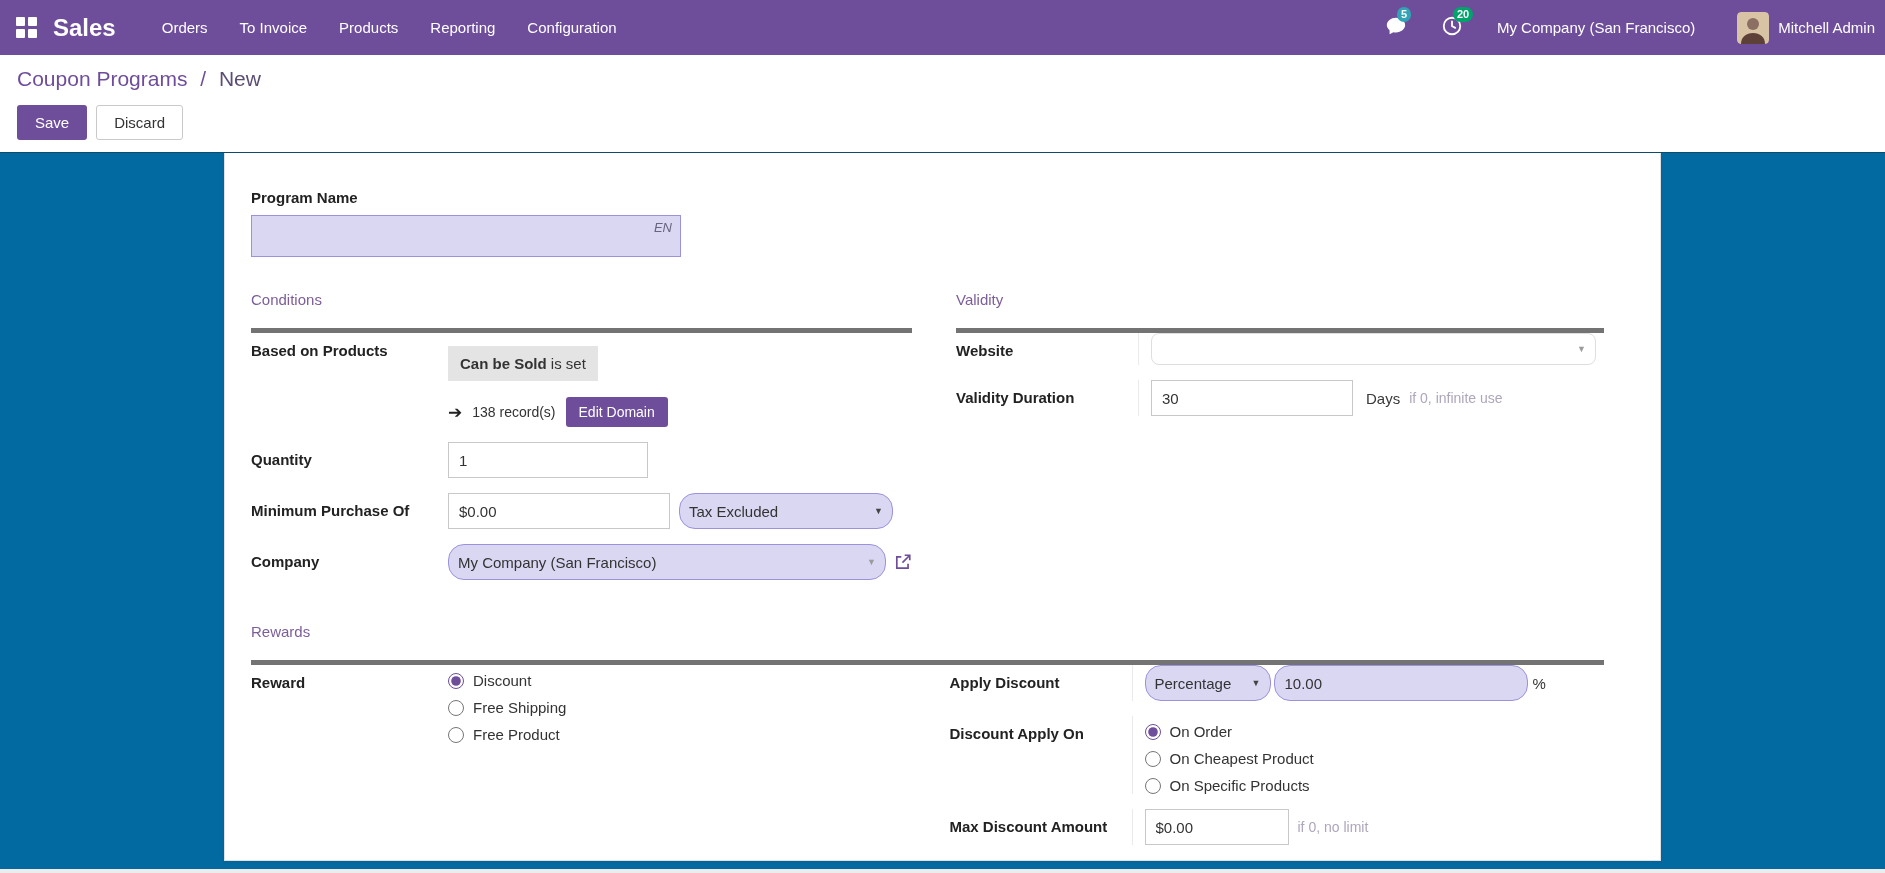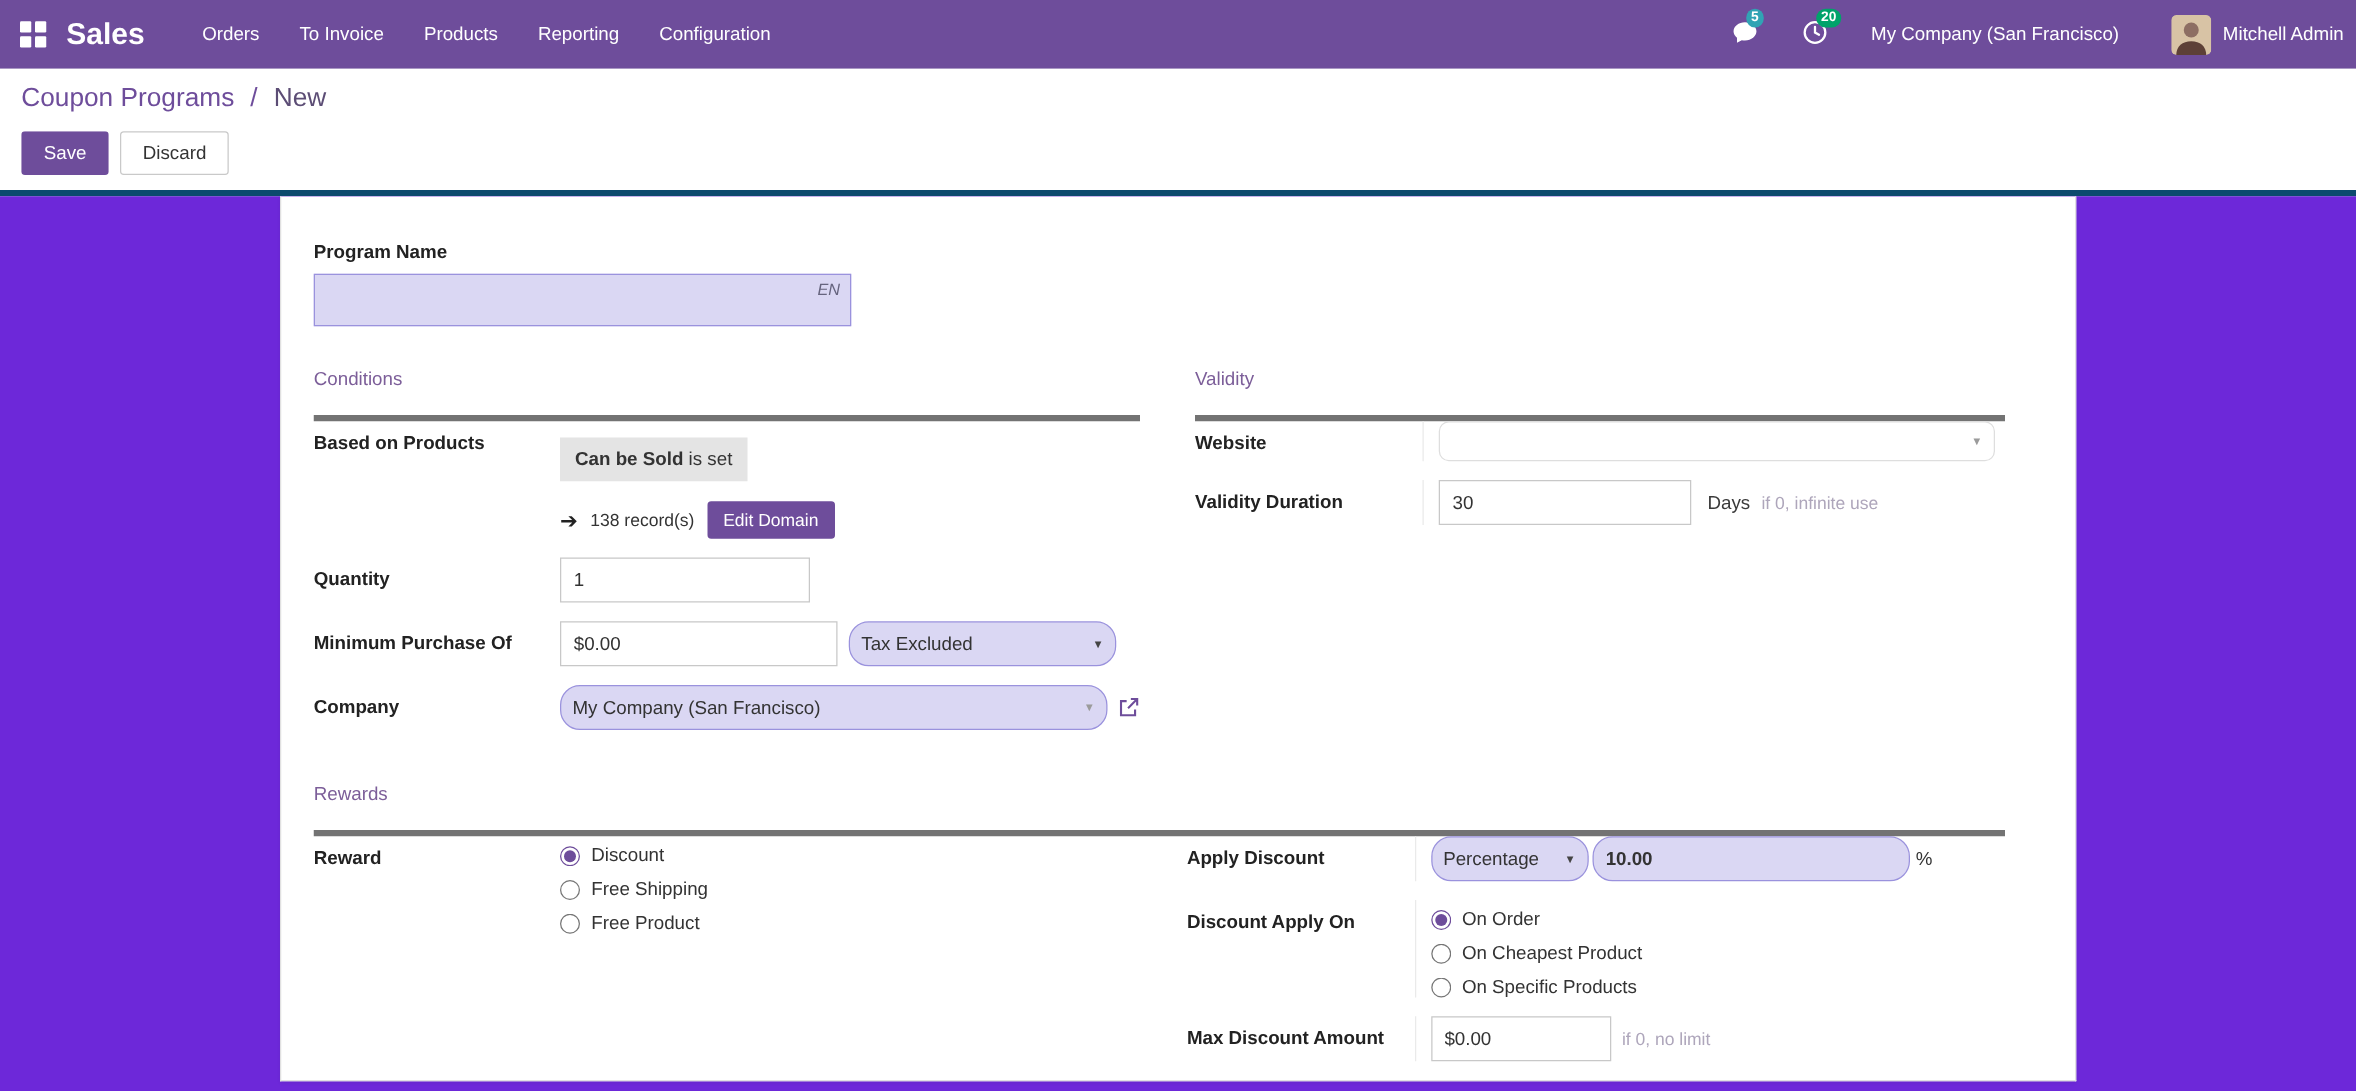--- a/index.html
+++ b/index.html
@@ -31,35 +31,35 @@
     padding: 2px 4px; border-radius: 8px; color: #fff; min-width: 14px; text-align: center;
   }
   .badge.msg { background: #31a3b4; }
   .badge.act { background: #00a36a; }
   .company-switch { font-size: 15px; margin-right: 42px; cursor: pointer; white-space: nowrap; }
   .user-box { display: flex; align-items: center; gap: 9px; cursor: pointer; }
   .avatar-img { width: 32px; height: 32px; border-radius: 4px; display: block; }
   .user-name { max-width: 100px; overflow: hidden; white-space: nowrap; font-size: 15px; }
 
   
-  .control-panel { background: #fff; border-bottom: 5px solid #0c4a6e; padding: 12px 17px 12px; }
+  .control-panel { background: #fff; border-bottom: 1px solid #0c4a6e; padding: 12px 17px 12px; }
   .breadcrumb { font-size: 21px; color: #6e4d9b; margin-bottom: 14px; }
   .breadcrumb .bc-link { color: #6e4d9b; cursor: pointer; }
   .breadcrumb .sep { margin: 0 7px; }
   .breadcrumb .current { color: #5c4d75; }
   .btn-row { display: flex; gap: 9px; }
   .btn {
     font-family: inherit; font-size: 15px; line-height: 1;
     padding: 9px 17px; border-radius: 3px; border: 1px solid transparent; cursor: pointer;
   }
   .btn-primary { background: #6e4d9b; color: #fff; }
   .btn-secondary { background: #fff; border-color: #c9c9c9; color: #333; }
 
   
-  .content { height: 716px; background: #6d28d9; overflow: hidden; }
+  .content { height: 716px; background: #0369a1; overflow: hidden; }
   .sheet {
     width: 1437px; height: 708px; margin: 0 auto;
     background: #fff; border: 1px solid #e0e0e0; border-top: none;
     box-shadow: 0 1px 3px rgba(0,0,0,.06);
     padding: 36px 56px 20px 26px;
   }
 
   .field-label { font-weight: bold; color: #222; }
 
   .program-block { margin-bottom: 6px; }
@@ -83,21 +83,21 @@
   .o-row > .field-label { padding-top: 8px; padding-right: 12px; line-height: 1.35; }
   .col-right .o-row { grid-template-columns: 182px 1fr; }
   .col-right .field-cell { border-left: 1px solid #eaeaea; padding-left: 12px; }
 
   .text-input {
     height: 36px; border: 1px solid #c8c8c8; background: #fff;
     padding: 4px 10px; font: inherit; color: #333;
   }
   .text-input.hl, .select.hl { background: #dad7f3; border-color: #9a92dd; border-radius: 16px; }
   .w200 { width: 200px; } .w222 { width: 222px; } .w214 { width: 214px; }
-  .w202 { width: 202px; } .w144 { width: 144px; } .w210 { width: 254px; font-weight: bold; }
+  .w202 { width: 202px; } .w144 { width: 144px; } .w210 { width: 254px; }
   .w438 { width: 438px; } .w126 { width: 126px; }
 
   .select {
     display: inline-flex; align-items: center; justify-content: space-between;
     height: 36px; border: 1px solid #c8c8c8; background: #fff;
     padding: 0 9px; cursor: pointer; color: #333;
   }
   .caret { font-size: 9px; color: #444; margin-left: 8px; }
   .caret.muted { color: #9b9b9b; }
   .select.website { width: 445px; height: 32px; border-radius: 8px; border-color: #dedede; background: #fff; }

